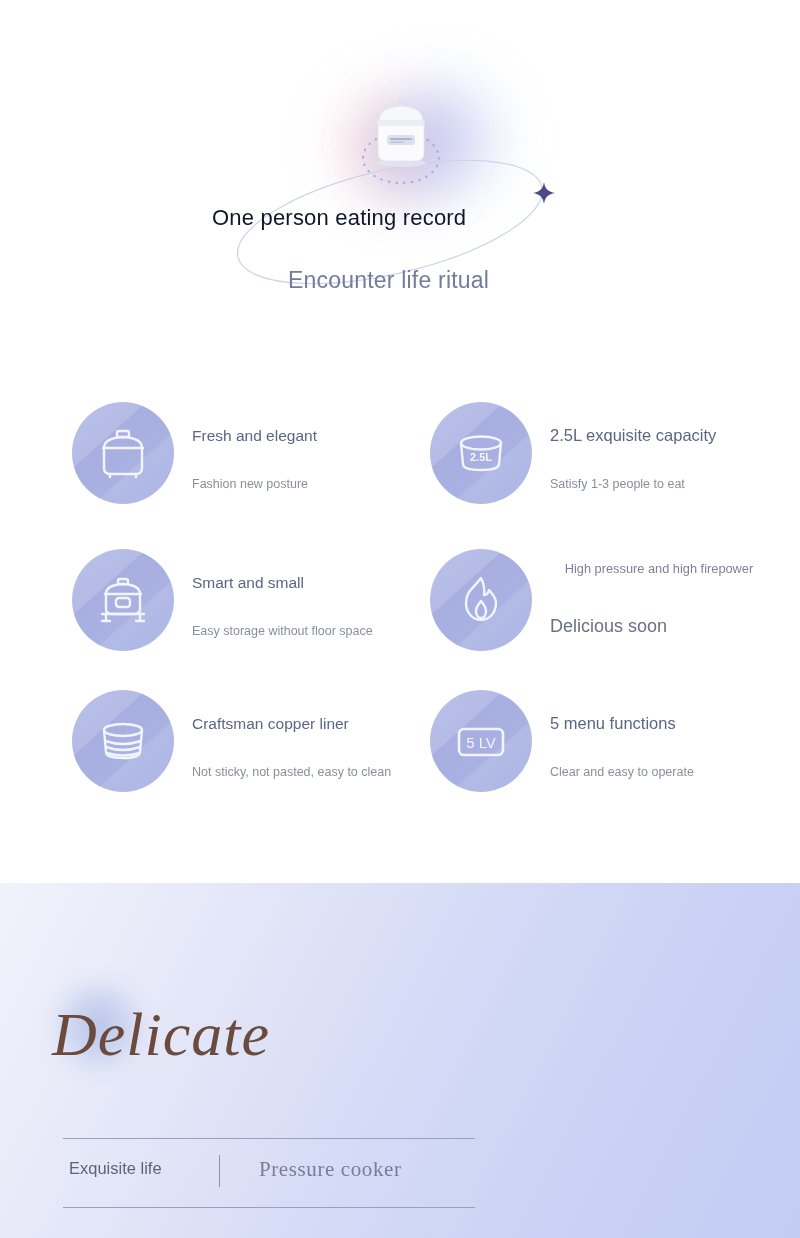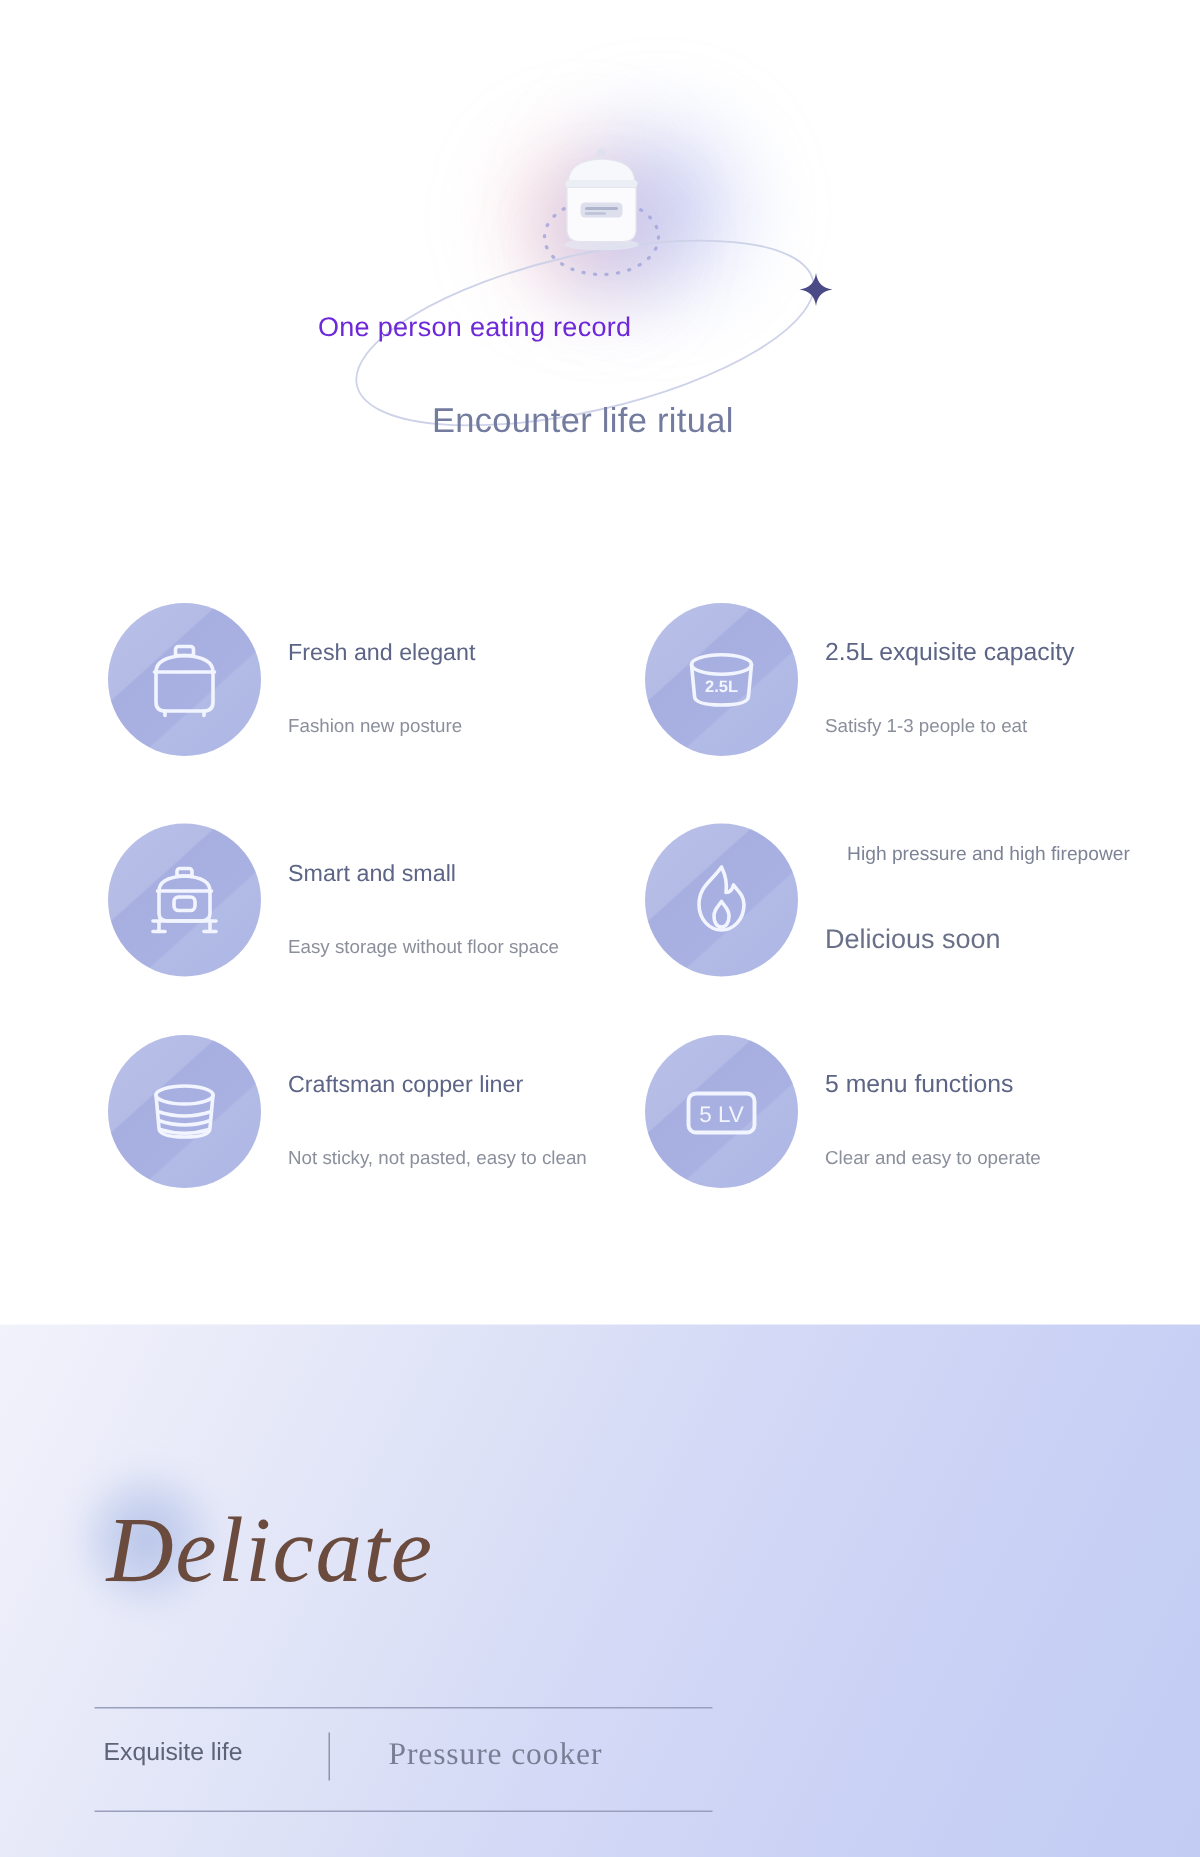--- a/index.html
+++ b/index.html
@@ -65,23 +65,23 @@
   .sparkle {
     position: absolute;
     left: 532px; top: 181px;
     width: 24px; height: 24px;
   }
 
   .hero-title {
     position: absolute;
     left: 212px; top: 203px;
     width: 340px;
-    font-size: 18px;
+    font-size: 22px;
     line-height: 30px;
-    color: #6d28d9;
+    color: #0f172a;
     letter-spacing: 0.2px;
   }
   .hero-sub {
     position: absolute;
     left: 272px; top: 266px;
     font-size: 23px;
     line-height: 28px;
     color: #737c9e;
     letter-spacing: 0.2px;
     margin-left: 16px;
@@ -188,21 +188,21 @@
   .banner-orb {
     position: absolute;
     left: 52px; top: 980px;
     width: 92px; height: 92px;
     border-radius: 50%;
     background: radial-gradient(circle, rgba(150,170,222,0.62) 0%, rgba(170,188,230,0.30) 55%, rgba(200,212,240,0) 75%);
     filter: blur(9px);
   }
   .delicate {
     position: absolute;
-    left: 71px; top: 997px;
+    left: 52px; top: 997px;
     font-family: "Liberation Serif", serif;
     font-style: italic;
     font-size: 62px;
     line-height: 74px;
     color: #6b4b3e;
     letter-spacing: 1px;
   }
   .footbar {
     position: absolute;
     left: 63px; top: 1138px;

